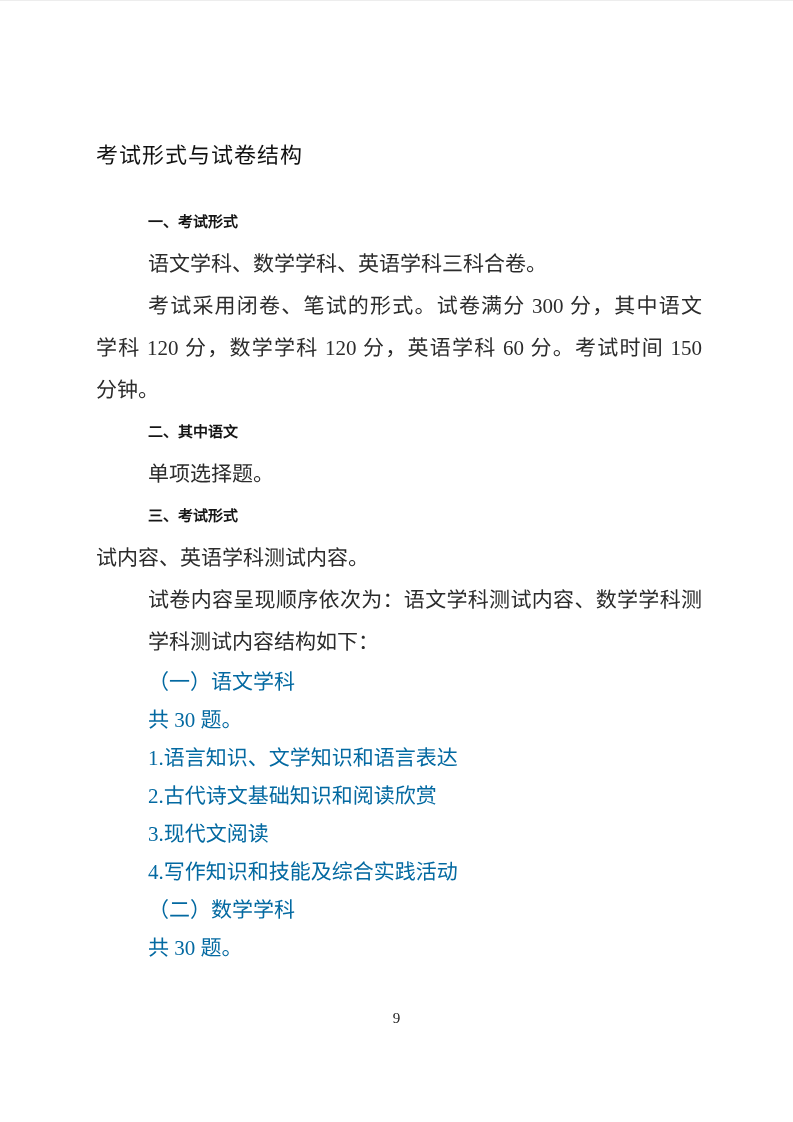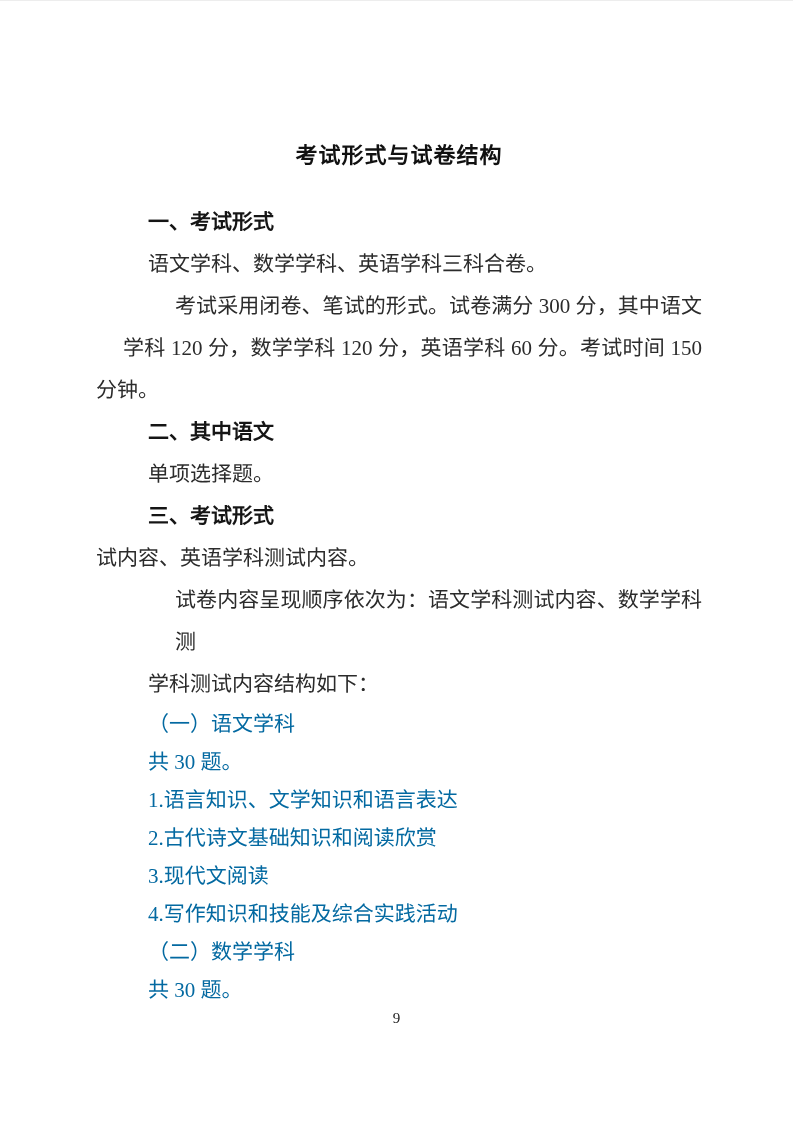--- a/index.html
+++ b/index.html
@@ -15,46 +15,45 @@
   }
   .content {
     position: absolute;
     left: 96px;
     top: 140px;
     width: 606px;
   }
   .title {
     font-family: "Liberation Sans", sans-serif;
     font-size: 22px;
-    font-weight: 700;
+    font-weight: 400;
     line-height: 30px;
-    text-align: center;
     color: #111111;
     letter-spacing: 1px;
   }
   .title-gap { height: 30px; }
   .heading {
-    font-size: 21px;
+    font-size: 15px;
     font-weight: 700;
     line-height: 42px;
     padding-left: 52px;
     color: #151515;
   }
   .bline {
     font-size: 21px;
     line-height: 42px;
     color: #2b2b2b;
   }
   .lline {
     font-size: 21px;
     line-height: 38px;
     color: #0369a1;
   }
   .ind { padding-left: 52px; }
-  .just { text-align: justify; text-align-last: justify; margin-left: 27px; }
+  .just { text-align: justify; text-align-last: justify; }
   .page-number {
     position: absolute;
     left: 0;
     right: 0;
     top: 1006px;
     text-align: center;
     font-size: 15px;
     line-height: 22px;
     color: #222222;
   }

